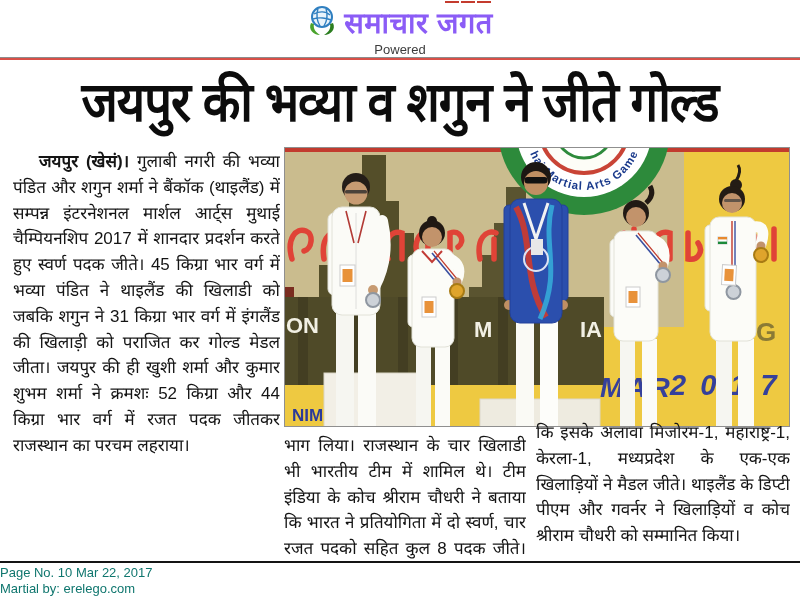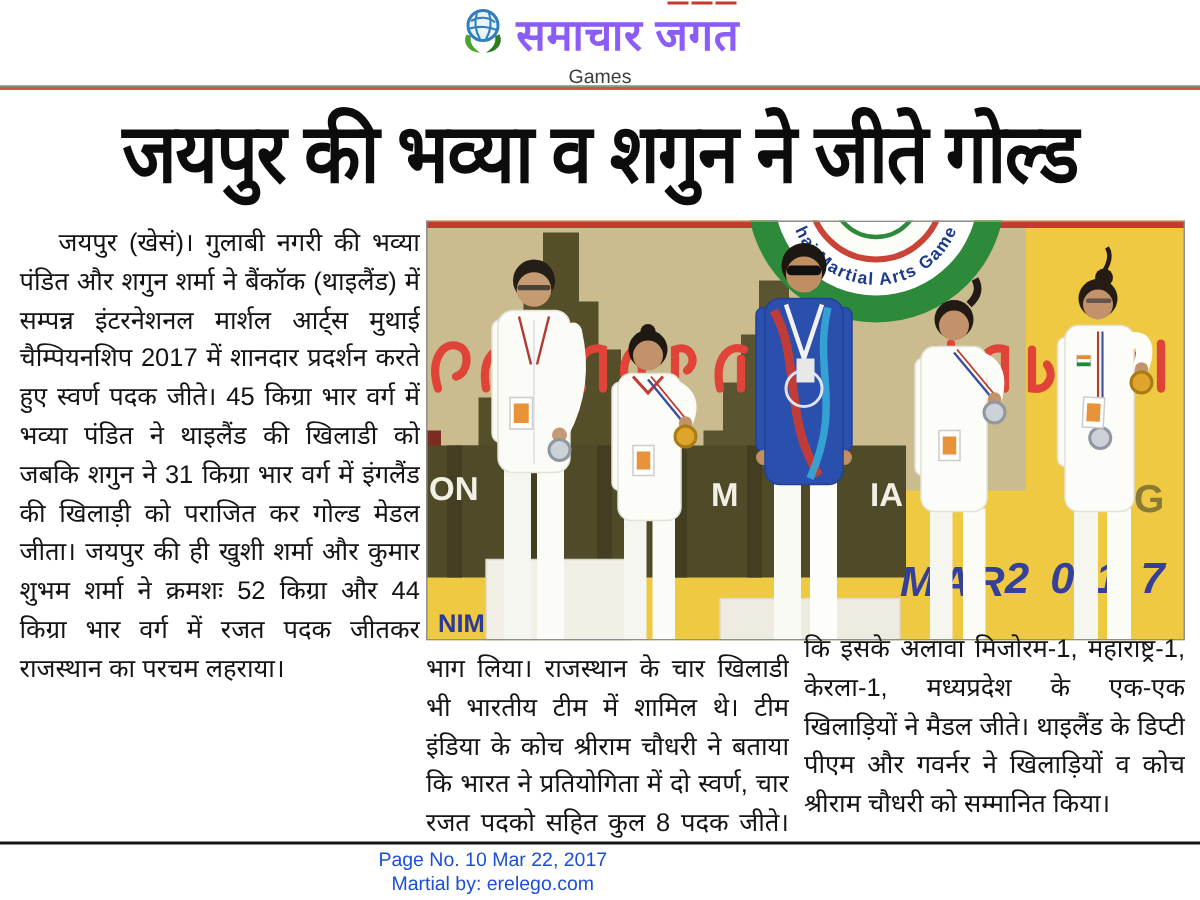--- a/index.html
+++ b/index.html
@@ -23,31 +23,31 @@
     display:flex;align-items:center;justify-content:center;
     font-size:49px;font-weight:800;color:#0c0c0c;letter-spacing:-1px;
     transform:scaleY(1.12);white-space:nowrap;
   }
   
   .col{
     position:absolute;text-align:justify;font-size:17px;line-height:25.8px;
     color:#141414;overflow:hidden;
   }
   .col p{margin:0;text-indent:26px;}
-  .dateline{font-weight:normal;}
+  .dateline{font-weight:bold;}
   #col1{left:13px;top:149px;width:267px;height:413px;}
   #col2{left:284px;top:433px;width:242px;height:129px;}
   #col3{left:536px;top:420px;width:254px;height:129px;}
   #col2 p,#col3 p{text-indent:0;}
   
   .photo-wrap{position:absolute;left:284px;top:147px;width:506px;height:280px;}
   .photo-wrap svg{display:block;}
   
   .footer-rule{position:absolute;top:561px;left:0;width:800px;height:2px;background:#141414;}
-  .footer{position:absolute;top:565px;left:0;width:657px;text-align:center;font-size:13px;color:#1d4ed8;line-height:16px;}
+  .footer{position:absolute;top:565px;left:0;width:657px;text-align:left;font-size:13px;color:#0f766e;line-height:16px;}
 </style>
 </head>
 <body>
 
 <div class="masthead">
   <div class="logo-row">
     <span>
       <svg width="30" height="32" viewBox="0 0 30 32">
         <path d="M4 18 C1 24 6 30 13 30 C8 27 6 23 7 19 Z" fill="#4aa32c"></path>
         <path d="M26 18 C29 24 24 30 17 30 C22 27 24 23 23 19 Z" fill="#2b7d1f"></path>
@@ -55,21 +55,21 @@
         <path d="M7 9 C12 6 19 6 23 10 M6 14 C12 12 20 13 24 15 M11 3.5 C9 10 10 16 13 21 M19 3.5 C21 10 20 16 17 21" stroke="#2f7fc0" stroke-width="1.4" fill="none"></path>
       </svg>
     </span>
     <span class="logo-title">समाचार जगत</span>
     <span class="tagline-marks">
         <i></i>
         <i></i>
         <i></i>
       </span>
   </div>
-  <div class="city">Games</div>
+  <div class="city">Powered</div>
 </div>
 <div class="red-rule"></div>
 
 <div class="headline">जयपुर की भव्या व शगुन ने जीते गोल्ड</div>
 
 <div id="col1" class="col">
   <p><span class="dateline">जयपुर (खेसं)।</span> <span>गुलाबी नगरी की भव्या पंडित और शगुन शर्मा ने बैंकॉक (थाइलैंड) में सम्पन्न इंटरनेशनल मार्शल आर्ट्स मुथाई चैम्पियनशिप 2017 में शानदार प्रदर्शन करते हुए स्वर्ण पदक जीते। 45 किग्रा भार वर्ग में भव्या पंडित ने थाइलैंड की खिलाडी को जबकि शगुन ने 31 किग्रा भार वर्ग में इंगलैंड की खिलाड़ी को पराजित कर गोल्ड मेडल जीता। जयपुर की ही खुशी शर्मा और कुमार शुभम शर्मा ने क्रमशः 52 किग्रा और 44 किग्रा भार वर्ग में रजत पदक जीतकर राजस्थान का परचम लहराया।</span></p>
 </div>
 
 <div class="photo-wrap">

